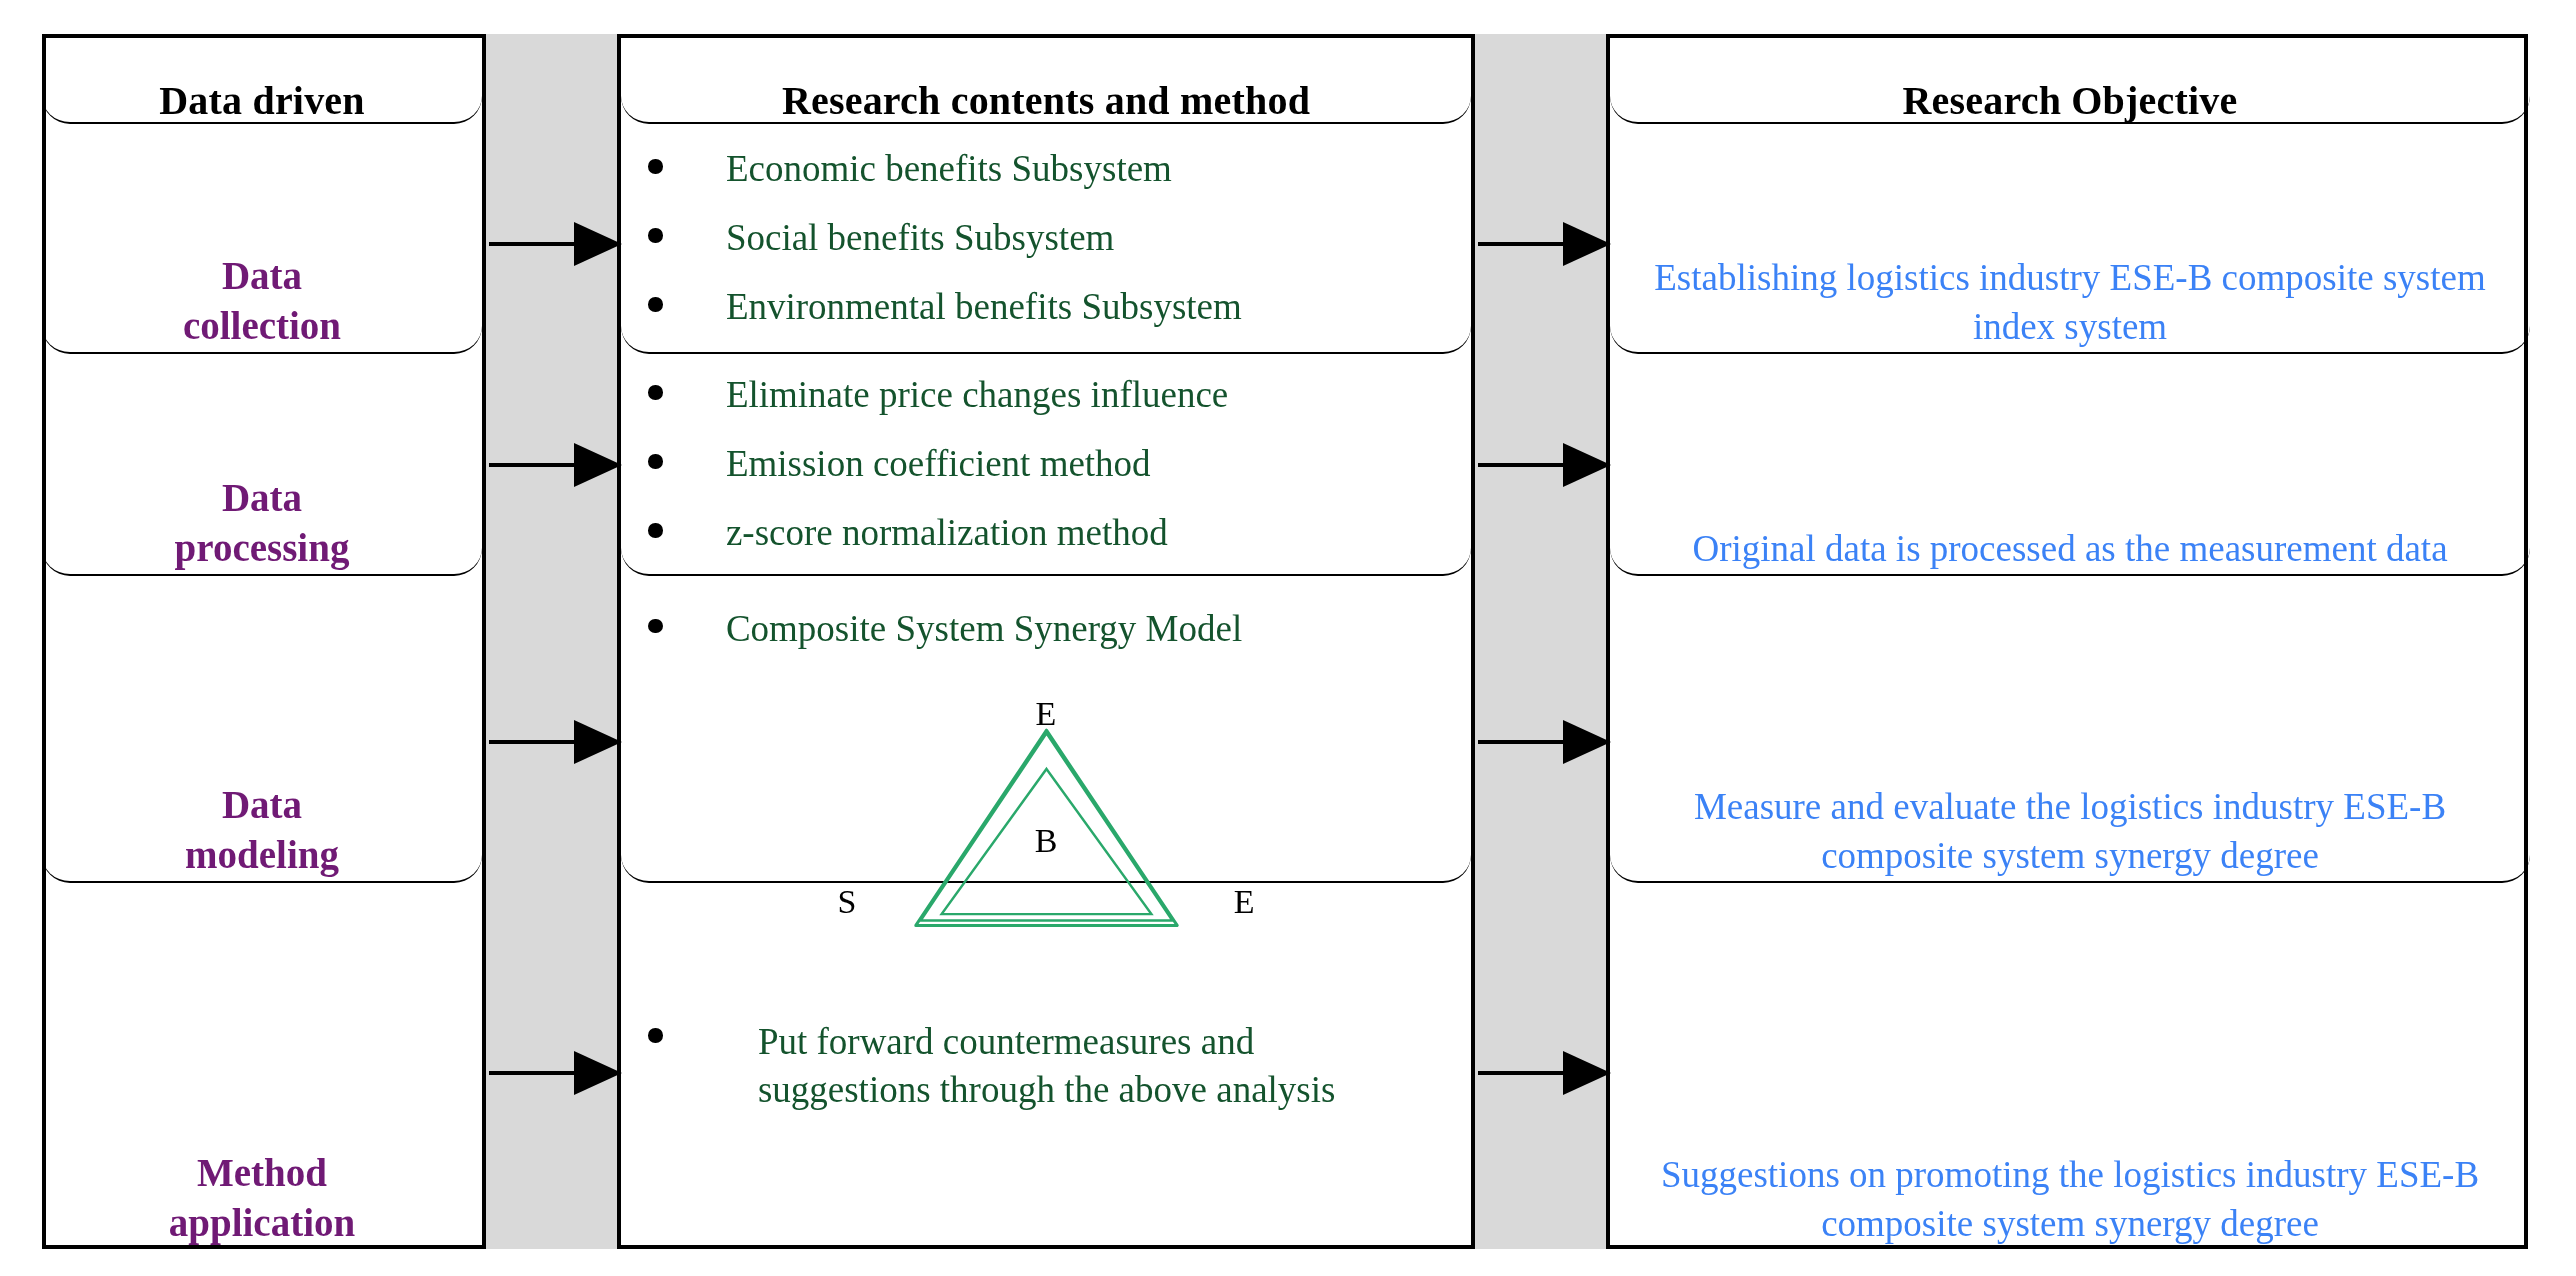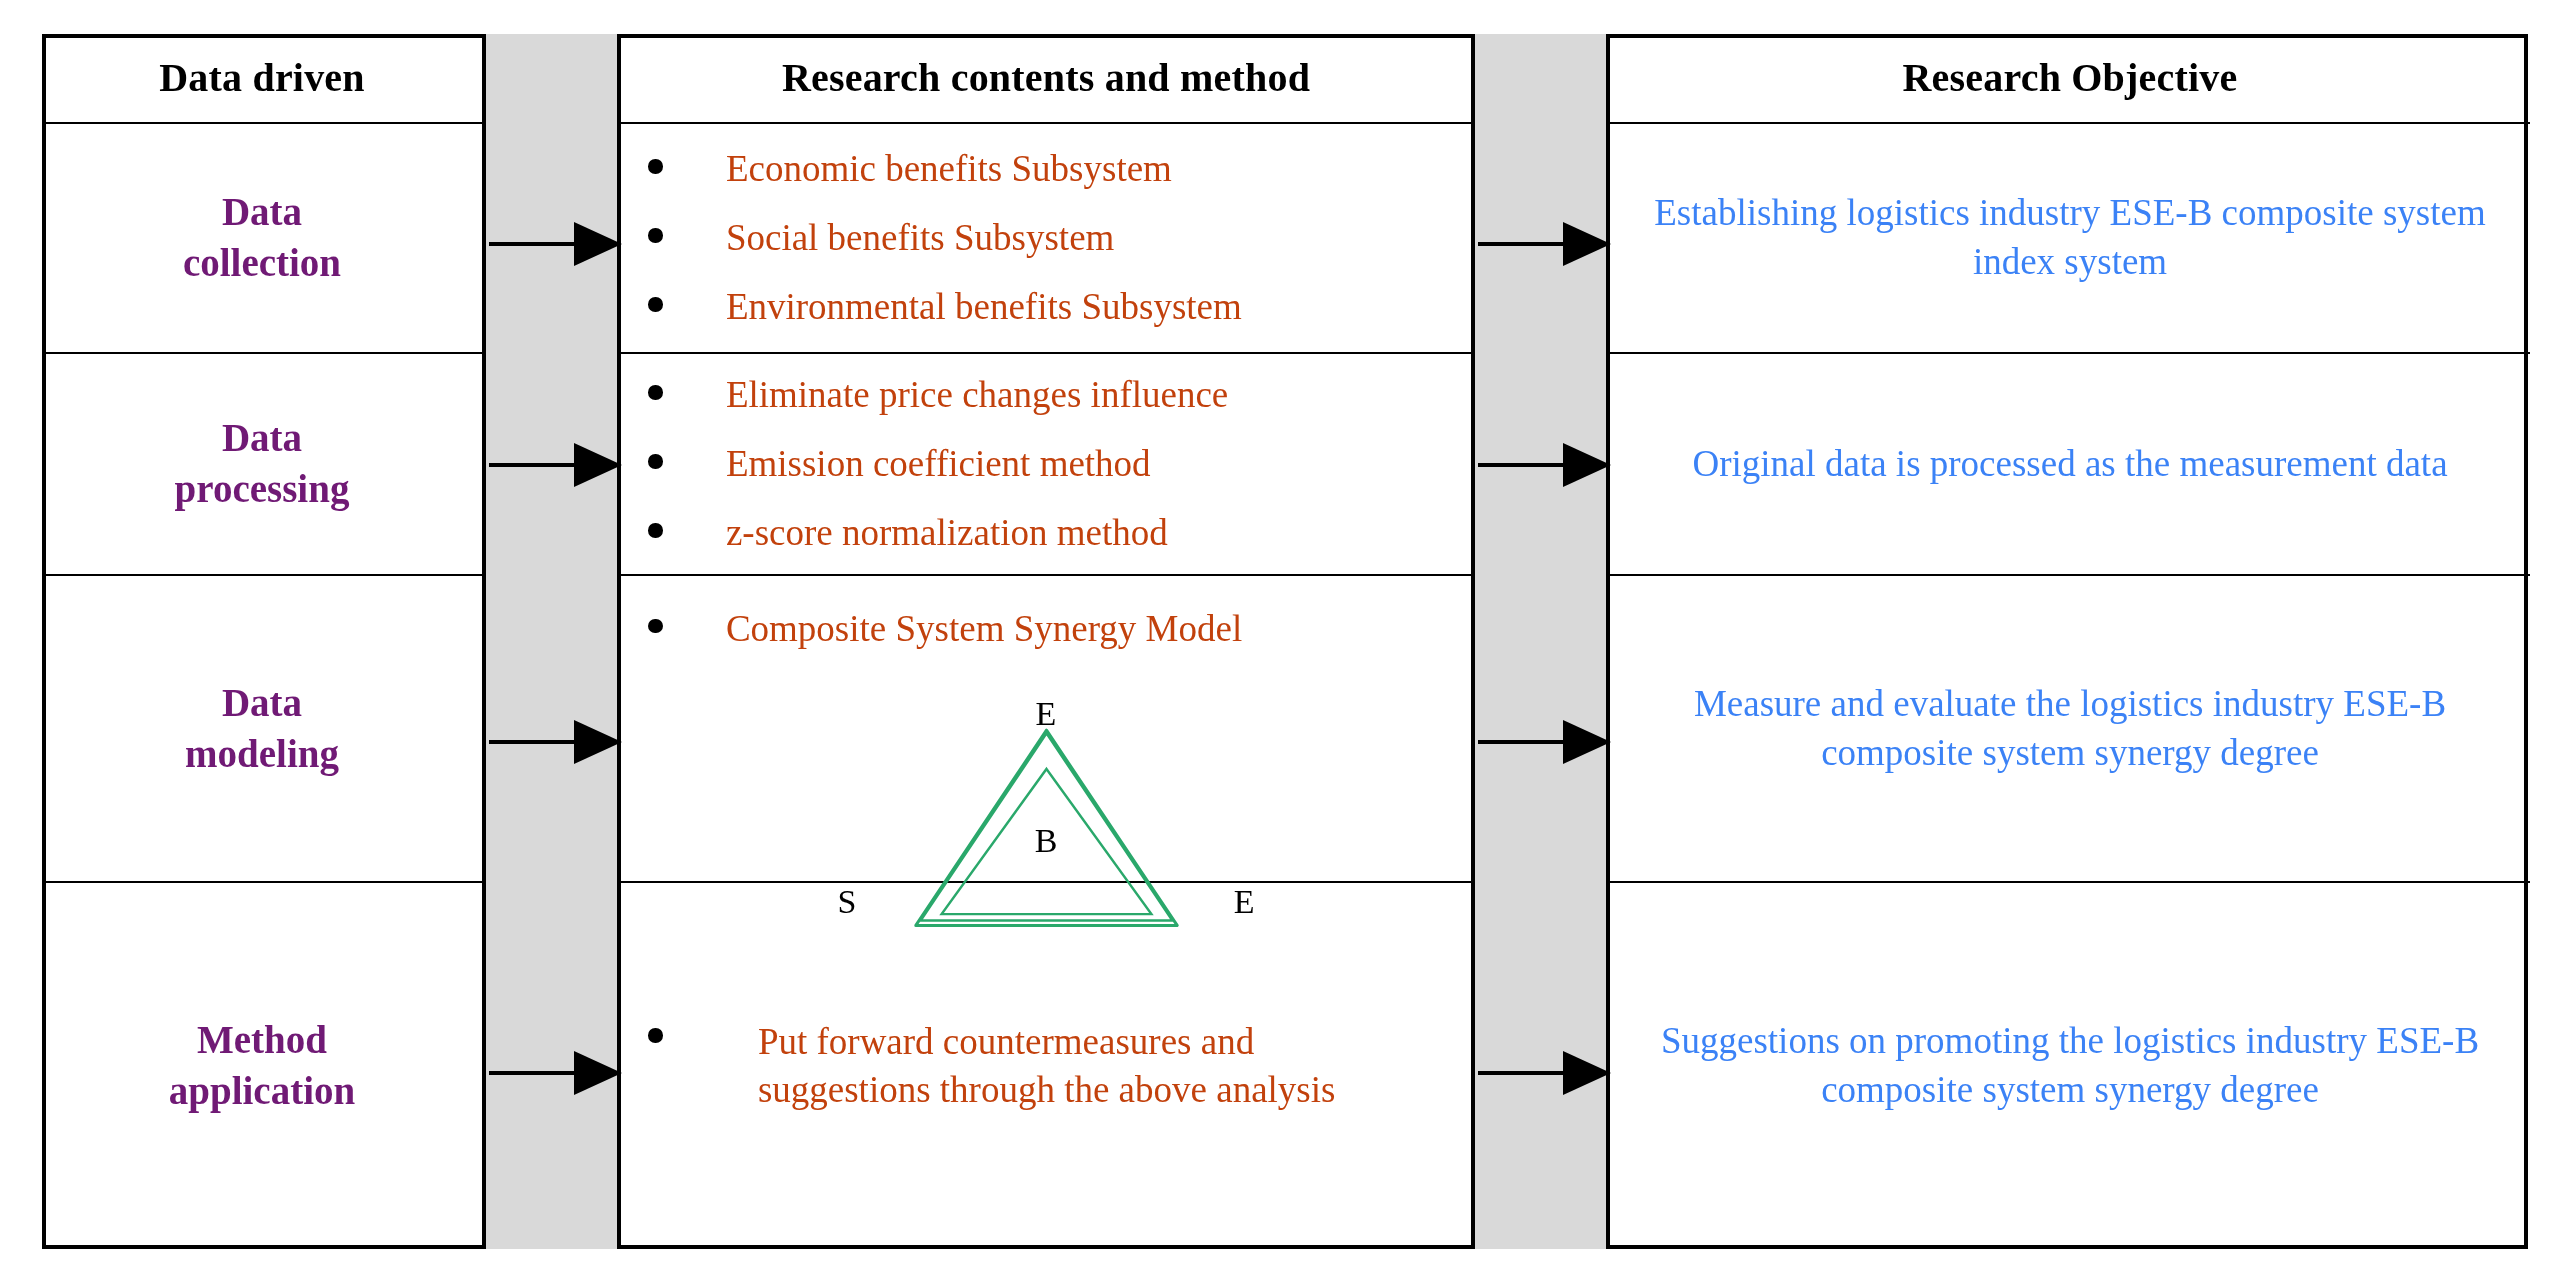--- a/index.html
+++ b/index.html
@@ -41,23 +41,24 @@
     grid-template-columns: 440px 139px 850px 139px 920px;
     grid-template-rows: 90px 230px 222px 307px 366px;
     box-sizing: border-box;
   }
 
   
   .cell {
     position: relative;
     box-sizing: border-box;
     display: flex;
-    align-items: center;
+    align-items: flex-end;
     justify-content: center;
     overflow: visible;
+    border-radius: 28px;
   }
 
   
   .cell.ruled { border-bottom: 2.4px solid #000000; }
   .cell.lastrow { border-bottom: none; }
 
   
   .gapcol {
     background: #d9d9d9;
     border-left: 4px solid #000000;
@@ -115,21 +116,21 @@
     height: 14.5px;
     border-radius: 50%;
     background: #000000;
     margin-right: 63px;
     position: relative;
     top: -7.3px;
   }
   .bullet-text {
     font-size: 37px;
     line-height: 1.30;
-    color: #c2410c;
+    color: #14532d;
     text-align: left;
   }
   .bullet-text.wrap { max-width: 662px; margin-left: 32px; }
 
   
   .arrow {
     position: absolute;
     left: 0;
     width: 100%;
     height: 32px;

